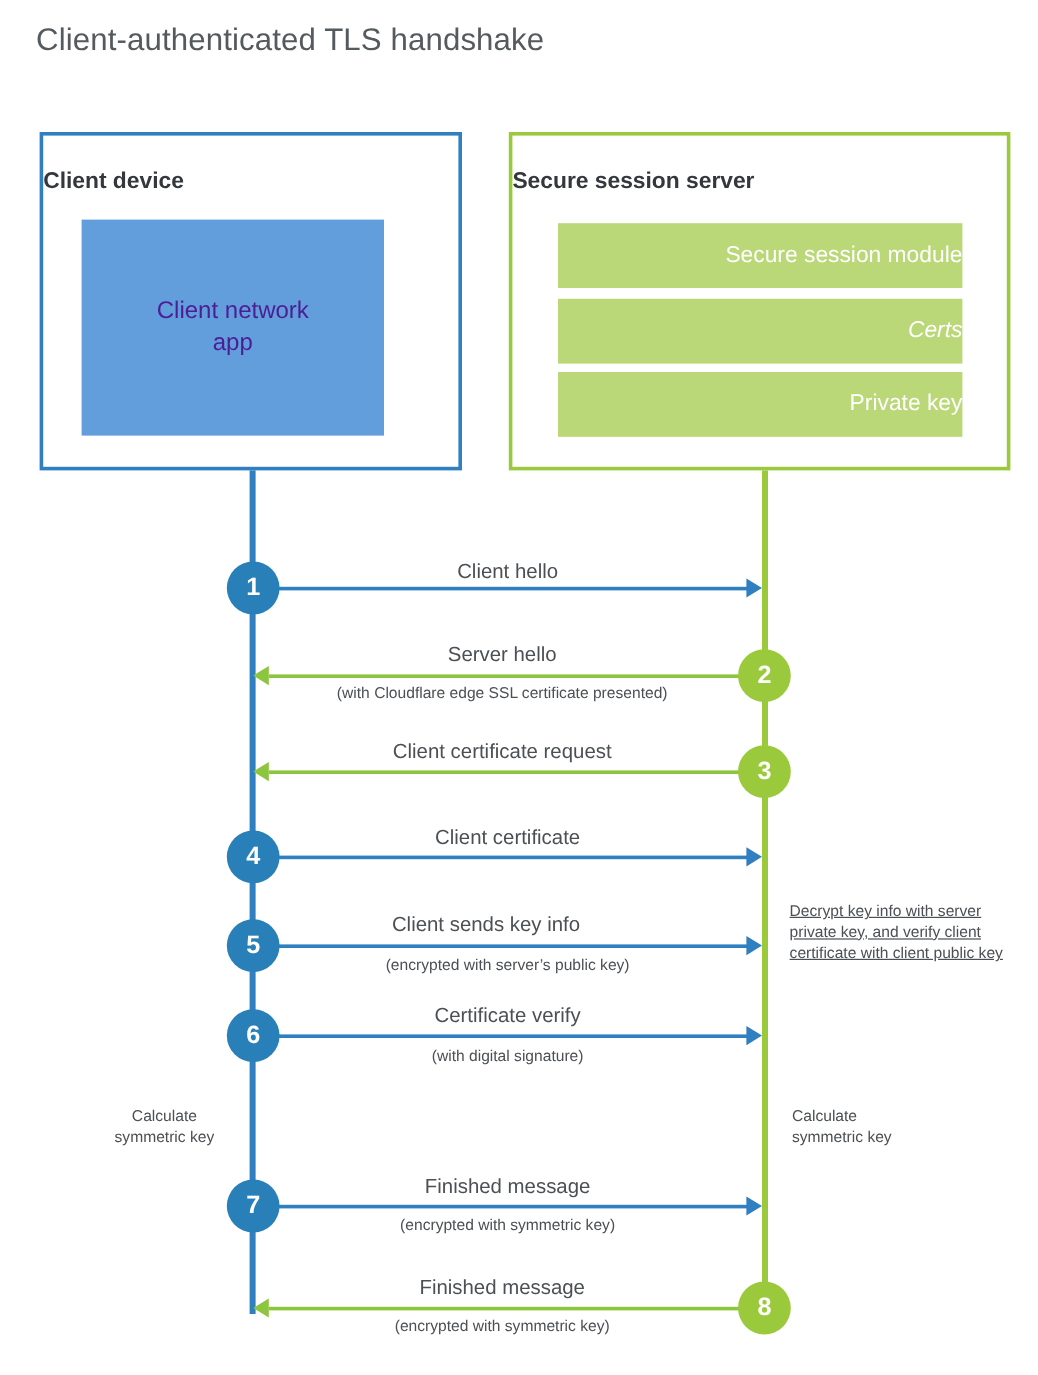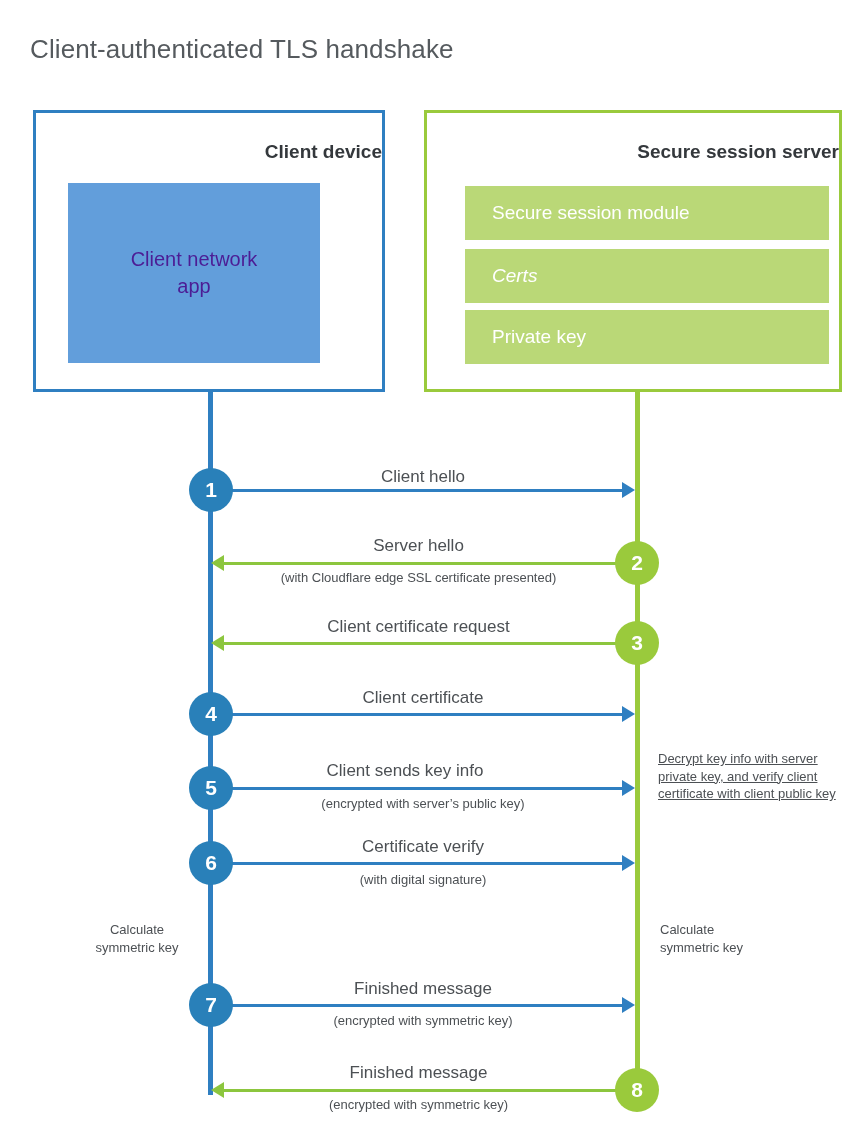--- a/index.html
+++ b/index.html
@@ -6,47 +6,47 @@
   body{
     width:865px;height:1146px;position:relative;overflow:hidden;
     font-family:"Liberation Sans","DejaVu Sans",sans-serif;
     color:#4a4a4a;
     -webkit-font-smoothing:antialiased;
   }
   .abs{position:absolute;}
 
   
   #page-title{
-    left:30px;top:34px;
+    left:30px;top:18px;
     font-size:26px;font-weight:400;color:#555a5e;
     letter-spacing:.1px;white-space:nowrap;
   }
 
   
   .party-box{box-sizing:border-box;background:#ffffff;}
   #client-box{left:33px;top:110px;width:352px;height:282px;border:3px solid #2f7fc1;}
   #server-box{left:424px;top:110px;width:418px;height:282px;border:3px solid #9ACA3C;}
   .party-title{
-    position:absolute;left:0;right:0;top:28px;text-align:right;
+    position:absolute;left:0;right:0;top:28px;text-align:left;
     font-size:19px;font-weight:700;color:#34383c;
   }
 
   
   #client-app{
     left:68px;top:183px;width:252px;height:180px;background:#629EDB;
     display:flex;align-items:center;justify-content:center;text-align:center;
   }
   #client-app .lbl{
     color:#4c1d95;font-size:20px;line-height:27px;font-weight:400;
   }
 
   
   .server-bar{
     left:465px;width:337px;height:54px;background:#BAD877;
-    display:flex;align-items:center;justify-content:flex-start;padding-left:27px;
+    display:flex;align-items:center;justify-content:flex-end;
   }
   .server-bar .lbl{color:#ffffff;font-size:19px;font-weight:400;}
   #server-bar-0{top:186px;}
   #server-bar-1{top:249px;font-style:italic;}
   #server-bar-2{top:310px;}
 
   
   #lifeline-client{left:208px;top:392px;width:5px;height:703px;background:#2f7fc1;}
   #lifeline-server{left:635px;top:392px;width:5px;height:703px;background:#9ACA3C;}
 

